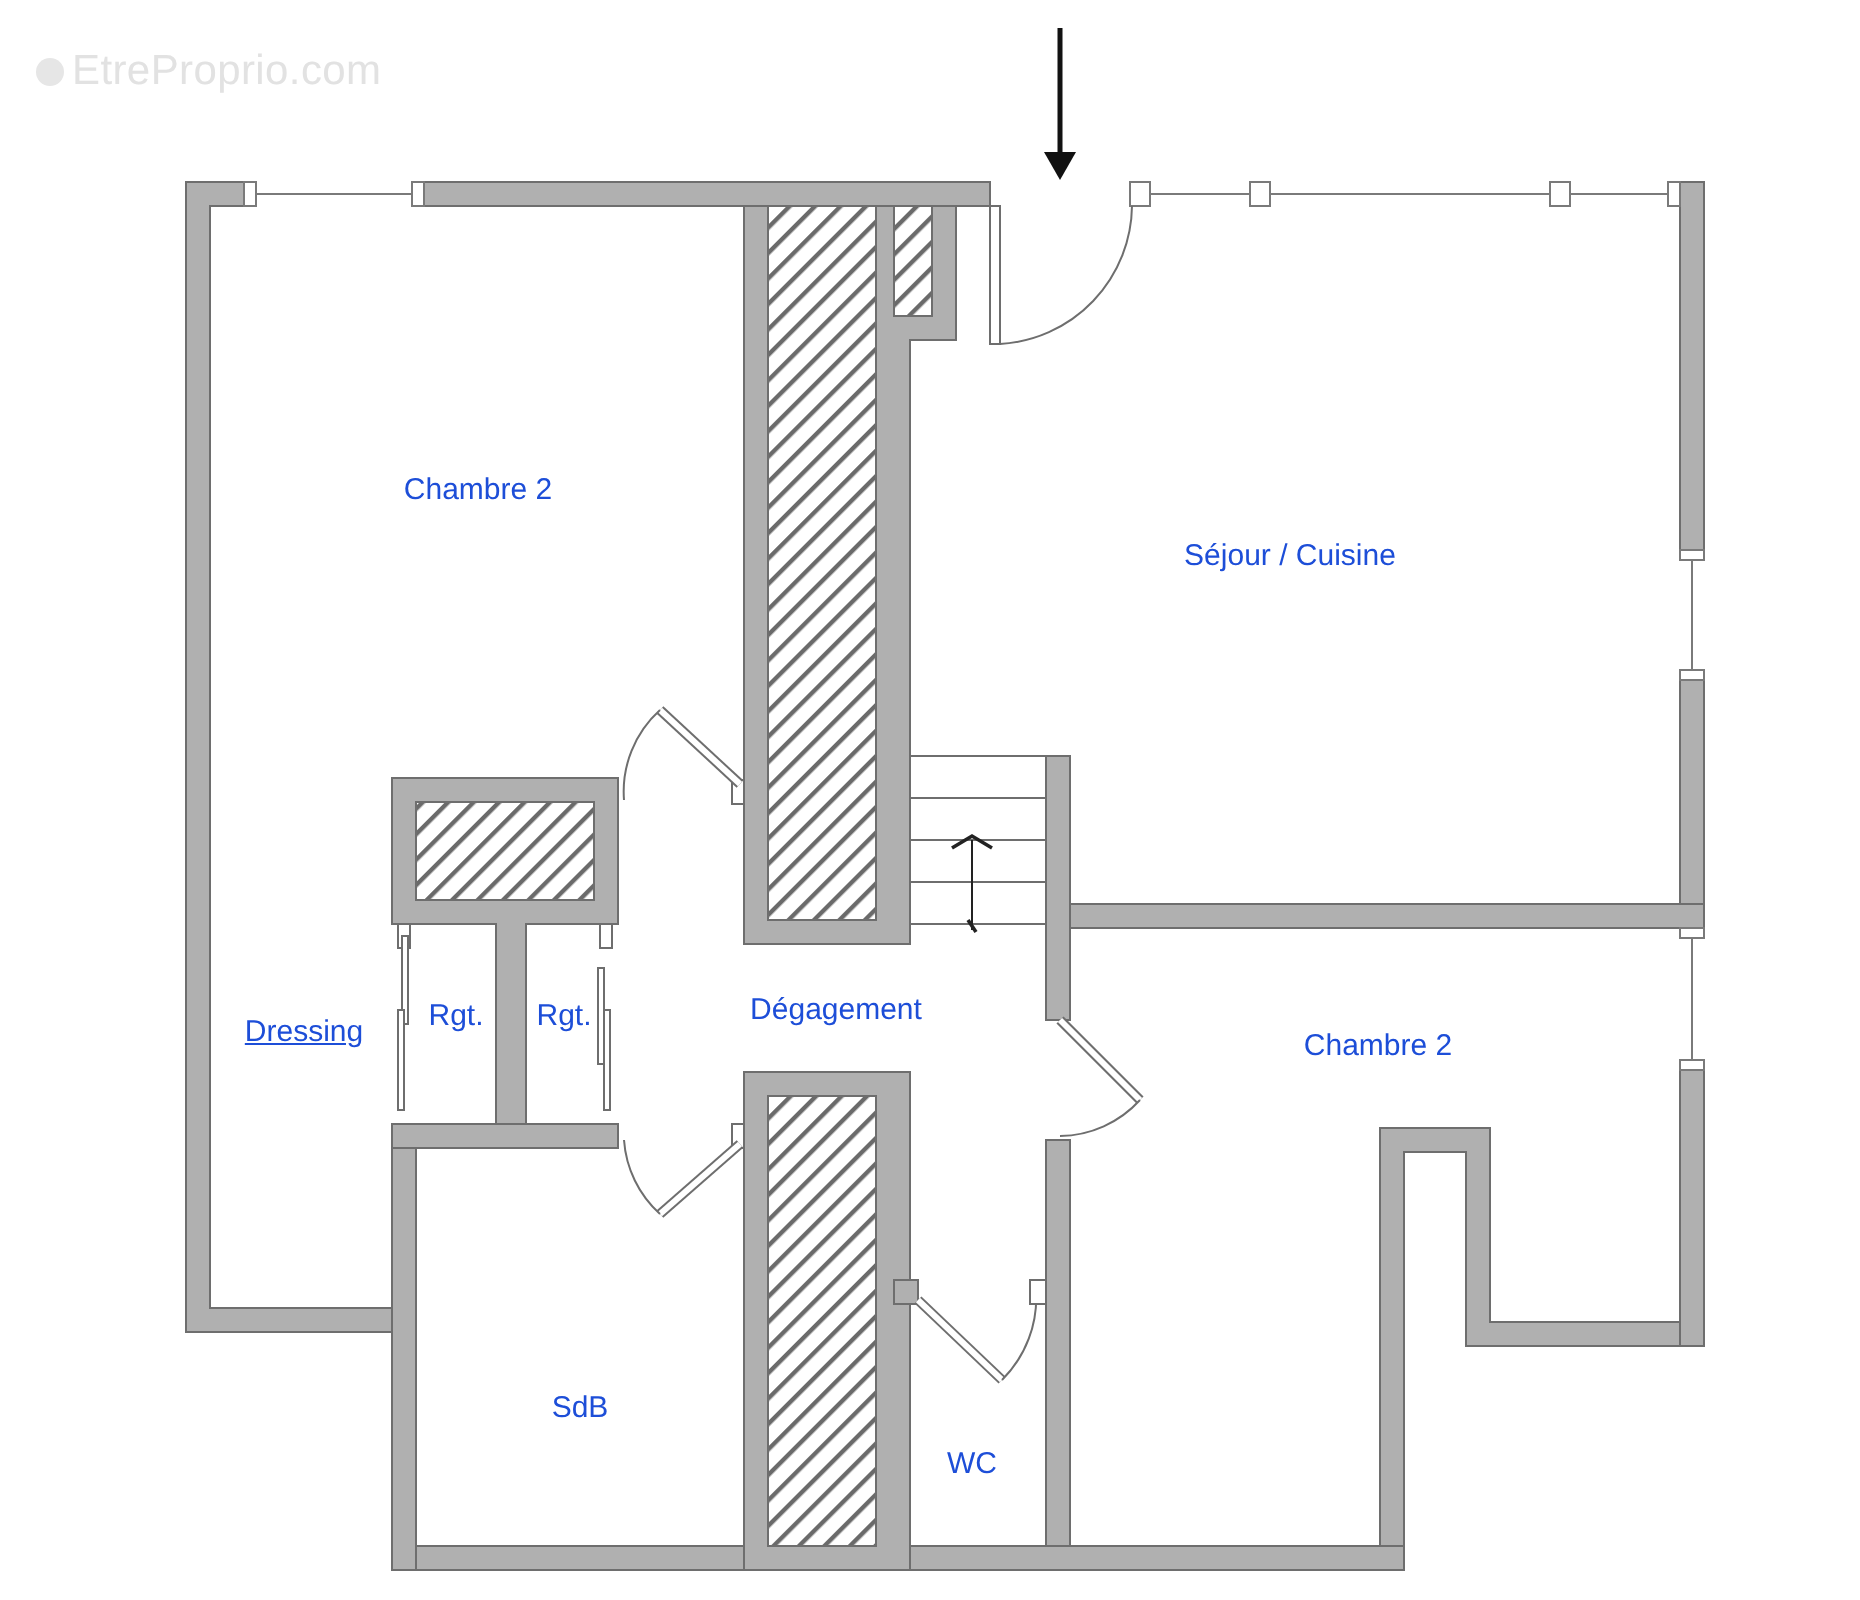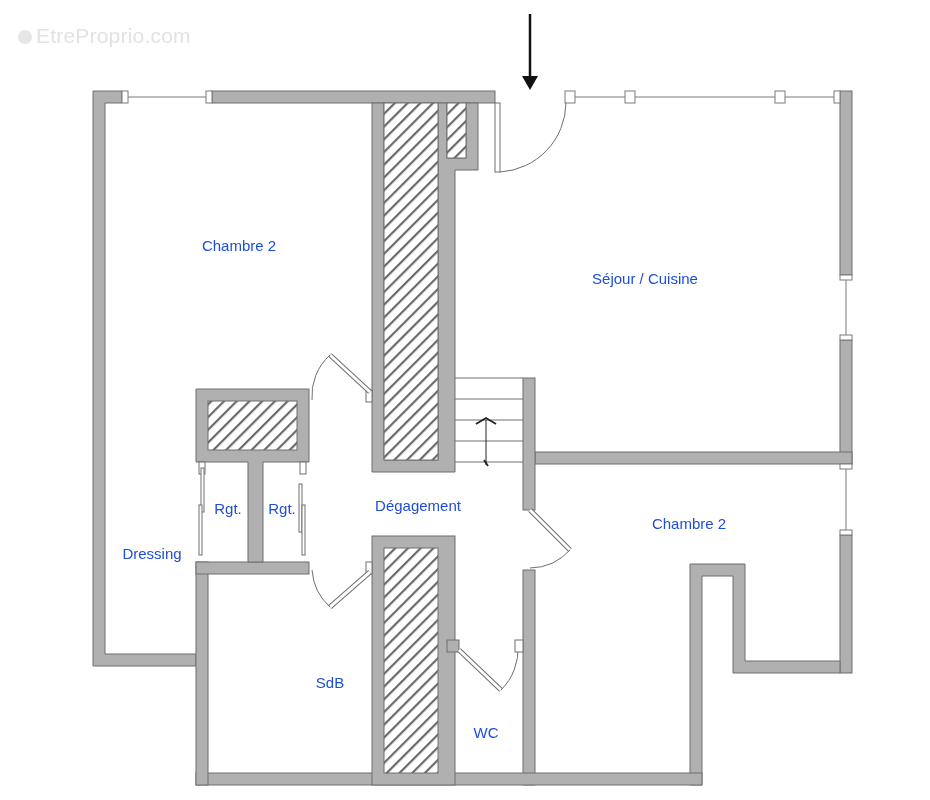--- a/index.html
+++ b/index.html
@@ -146,17 +146,17 @@
     <line x1="486" y1="420" x2="486" y2="465" stroke="#222" stroke-width="1"></line>
     <path d="M476,424 L486,418 L496,424" fill="none" stroke="#222" stroke-width="1.8"></path>
     <line x1="484" y1="460" x2="488" y2="466" stroke="#222" stroke-width="1.8"></line>
   </g>
 </svg>
 
 <div class="label" style="left:239px;top:245px;">Chambre 2</div>
 <div class="label" style="left:645px;top:278px;">Séjour / Cuisine</div>
 <div class="label" style="left:418px;top:505px;">Dégagement</div>
 <div class="label" style="left:689px;top:523px;">Chambre 2</div>
-<div class="label" style="left:152px;top:553px;">Dressing</div>
+<div class="label" style="left:152px;top:516px;text-decoration:underline;">Dressing</div>
 <div class="label" style="left:228px;top:508px;">Rgt.</div>
 <div class="label" style="left:282px;top:508px;">Rgt.</div>
-<div class="label" style="left:290px;top:682px;margin-left:40px;">SdB</div>
+<div class="label" style="left:290px;top:704px;">SdB</div>
 <div class="label" style="left:486px;top:732px;">WC</div>
 
 </body></html>

